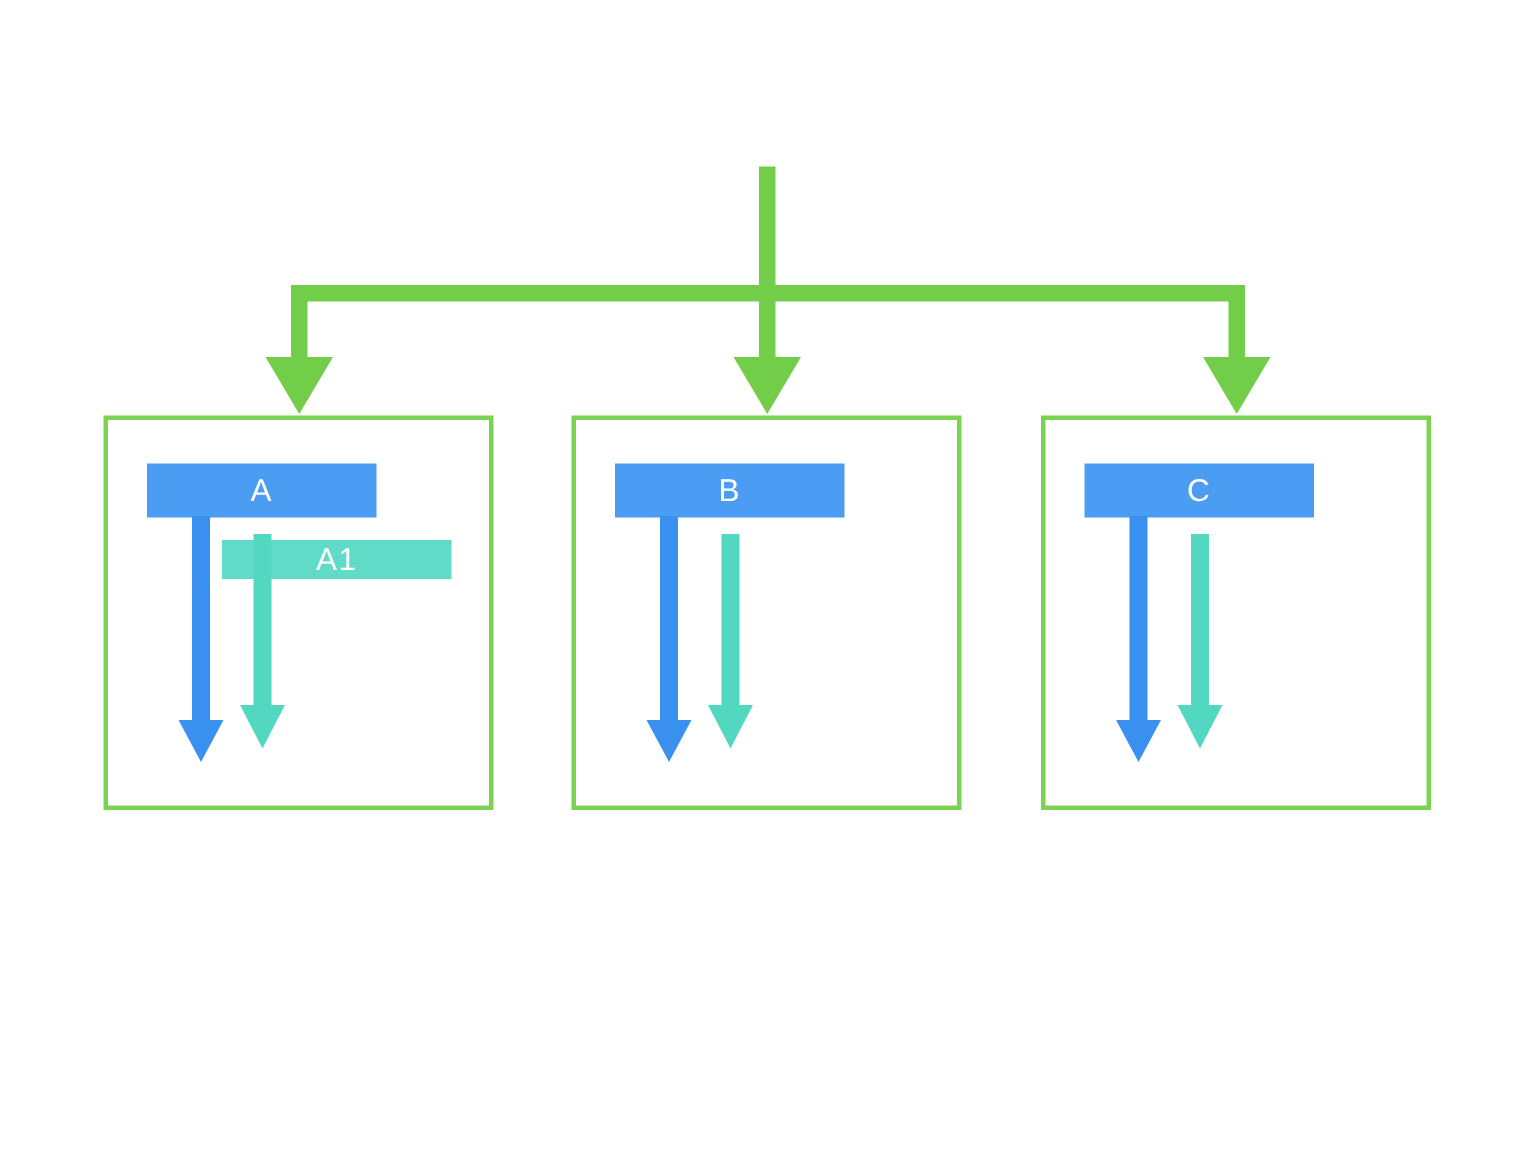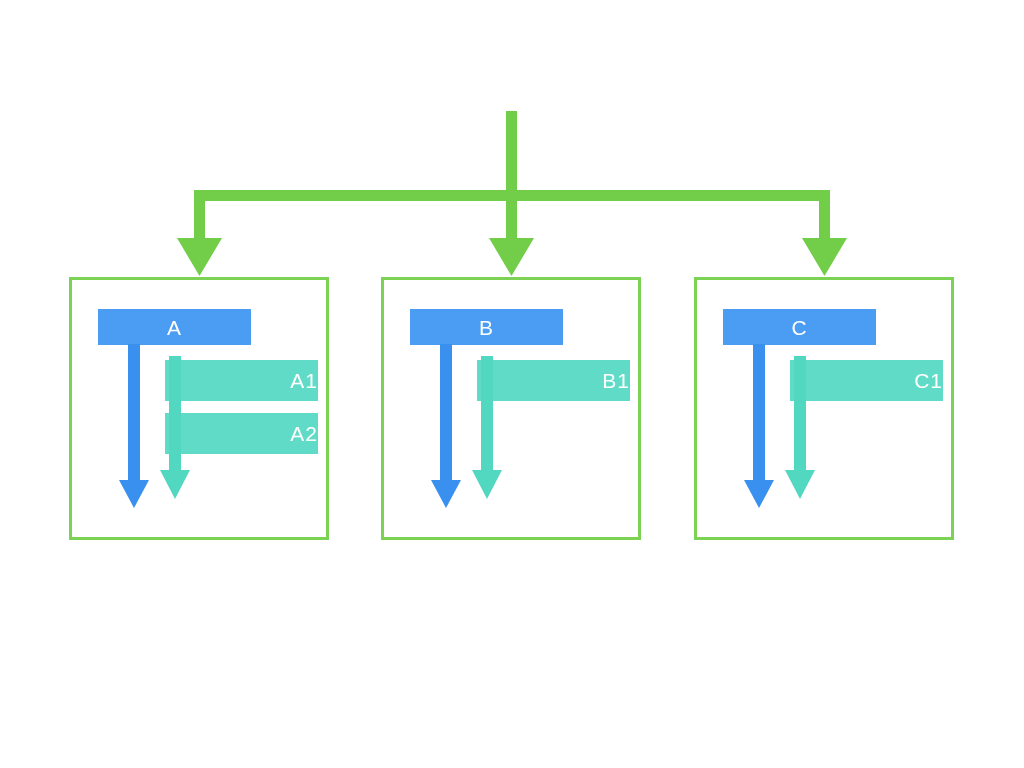--- a/index.html
+++ b/index.html
@@ -27,23 +27,23 @@
   .branch-c { left: 694px; }
 
   .parent-bar {
     position: absolute; left: 26px; top: 29px;
     width: 153px; height: 36px;
     background: var(--blue);
     display: flex; align-items: center; justify-content: center;
   }
   .child-bar {
     position: absolute; left: 76px;
-    width: 153px; height: 41px;
+    width: 153px; height: 26px;
     background: var(--teal);
-    display: flex; align-items: center; justify-content: flex-end; margin-left: 17px;
+    display: flex; align-items: center; justify-content: center;
   }
   .child-bar.c1 { top: 80px; }
   .child-bar.c2 { top: 133px; }
 
   .bar-label {
     color: var(--label-text);
     font-size: 21px;
     letter-spacing: 1px;
     line-height: 1;
     user-select: none;
@@ -85,46 +85,37 @@
 
   <div class="branch branch-a">
     <div class="parent-bar">
       <span class="bar-label">A</span>
     </div>
     <div class="vstem blue"></div>
     <div class="head blue"></div>
     <div class="child-bar c1">
       <span class="bar-label">A1</span>
     </div>
-    <div class="child-bar c2">
-      <span class="bar-label">A2</span>
-    </div>
     <div class="vstem teal"></div>
     <div class="head teal"></div>
   </div>
 
   <div class="branch branch-b">
     <div class="parent-bar">
       <span class="bar-label">B</span>
     </div>
     <div class="vstem blue"></div>
     <div class="head blue"></div>
-    <div class="child-bar c1">
-      <span class="bar-label">B1</span>
-    </div>
     <div class="vstem teal"></div>
     <div class="head teal"></div>
   </div>
 
   <div class="branch branch-c">
     <div class="parent-bar">
       <span class="bar-label">C</span>
     </div>
     <div class="vstem blue"></div>
     <div class="head blue"></div>
-    <div class="child-bar c1">
-      <span class="bar-label">C1</span>
-    </div>
     <div class="vstem teal"></div>
     <div class="head teal"></div>
   </div>
 
 </div>
 
 </body></html>

